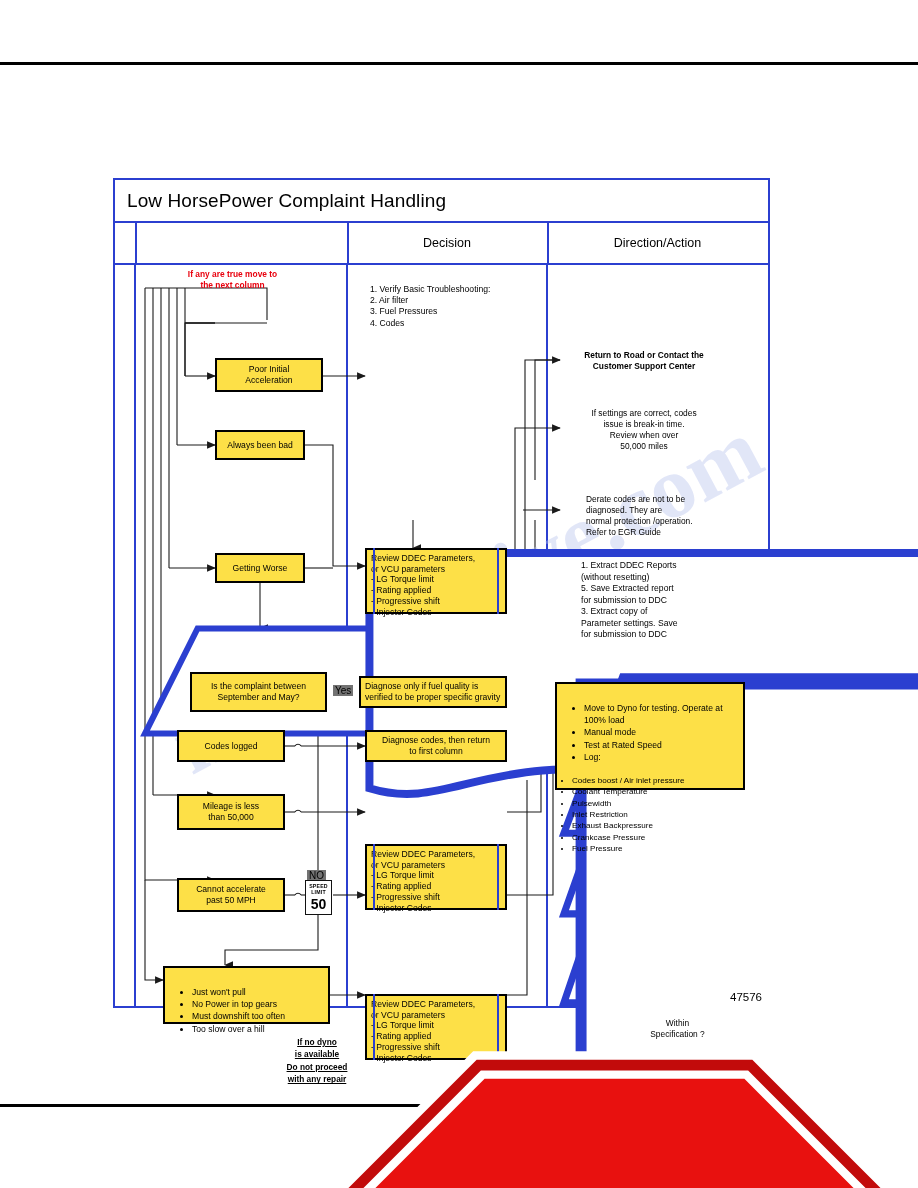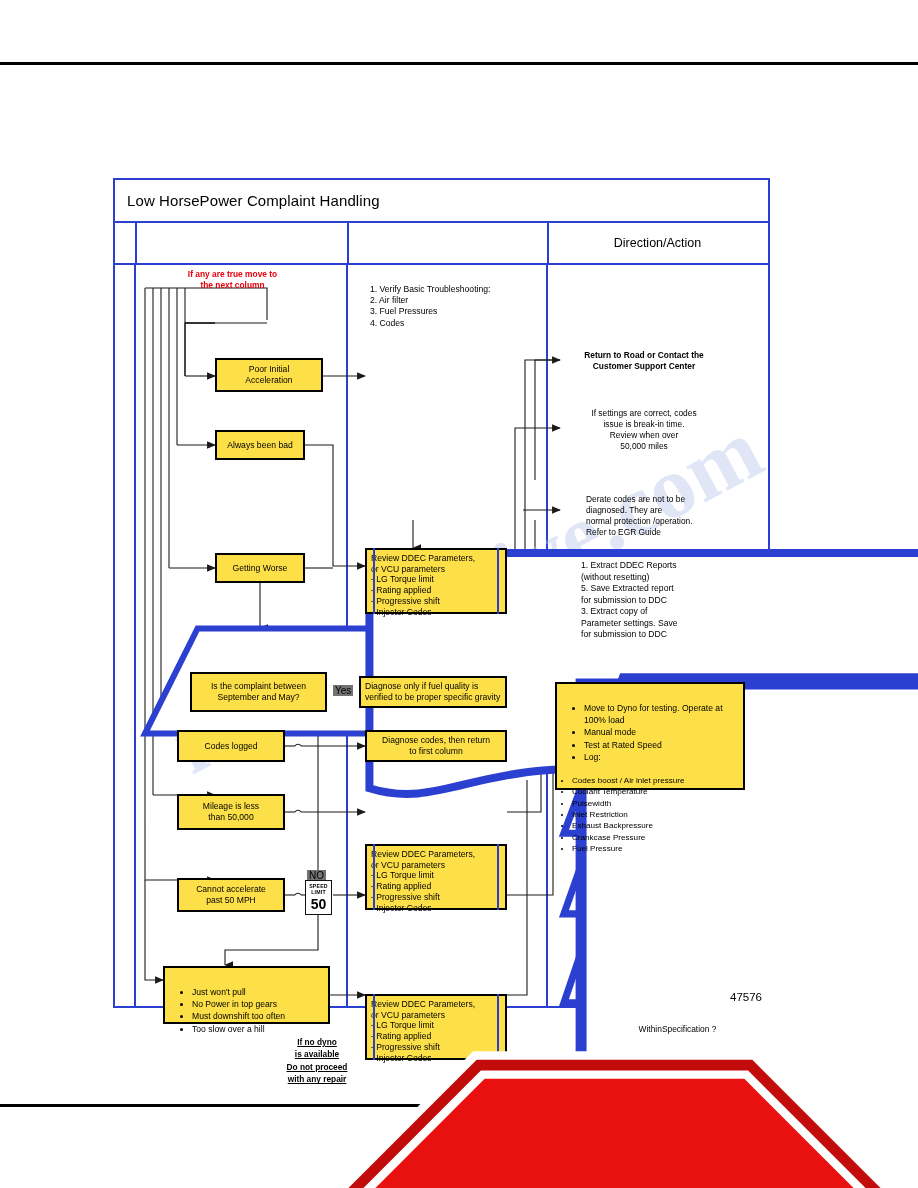--- a/index.html
+++ b/index.html
@@ -19,21 +19,21 @@
     border:2px solid #2b3fd0;box-sizing:border-box;background:#fff;
   }
   #diagram svg{position:absolute;left:0;top:0;width:657px;height:830px;overflow:visible;}
   .lyr-lines{z-index:1;}
 
   .title-bar{
     position:absolute;left:0;top:0;width:100%;height:43px;
     border-bottom:2px solid #2b3fd0;box-sizing:border-box;
     display:flex;align-items:center;z-index:4;
   }
-  .title-bar span{font-size:15px;padding-left:12px;letter-spacing:.1px;}
+  .title-bar span{font-size:19px;padding-left:12px;letter-spacing:.1px;}
 
   .hdr-row{
     position:absolute;left:0;top:43px;width:100%;height:42px;z-index:4;
     border-bottom:2px solid #2b3fd0;box-sizing:border-box;
   }
   .hdr-cell{
     position:absolute;top:0;height:100%;
     display:flex;align-items:center;justify-content:center;
     font-size:12.5px;
   }
@@ -71,21 +71,21 @@
     display:flex;flex-direction:column;align-items:center;justify-content:center;
     font-size:8.4px;line-height:1.3;box-sizing:border-box;padding:3px 18px;
   }
   .para .txt.lft{align-items:flex-start;text-align:left;padding-left:26px;}
 
   
   .diamond{position:absolute;z-index:3;}
   .diamond svg{position:absolute;left:0;top:0;overflow:visible;}
   .diamond .txt{
     position:absolute;left:0;top:0;width:100%;height:100%;
-    display:flex;flex-direction:row;align-items:center;justify-content:center;
+    display:flex;flex-direction:column;align-items:center;justify-content:center;
     font-size:8.4px;line-height:1.3;
   }
 
   .redhdr{color:#e8000d;font-weight:bold;font-size:8.4px;line-height:1.35;text-align:center;}
 
   .edge-lbl{position:absolute;font-size:10px;background:#737373;padding:0 2px;z-index:4;}
 
   ul.bl{margin:12px;padding:0 0 0 13px;list-style:disc;}
   ul.bl li{font-size:8.6px;line-height:1.42;margin:0;padding:0;}
   ul.bl2{margin:1px 0 0 0;padding:0 0 0 13px;list-style:disc;}
@@ -130,20 +130,21 @@
   <div id="watermark">manualshive.com</div>
 
   <div class="title-bar">
     <span>Low HorsePower Complaint Handling</span>
   </div>
 
   <div class="hdr-row">
     <div class="hdr-div" style="left:20px;height:100%;"></div>
     <div class="hdr-div" style="left:232px;height:100%;"></div>
     <div class="hdr-div" style="left:432px;height:100%;"></div>
+    <div class="hdr-cell" style="left:232px;width:200px;">Decision</div>
     <div class="hdr-cell" style="left:432px;width:221px;">Direction/Action</div>
   </div>
 
   <svg class="lyr-lines">
     <line x1="20" y1="85" x2="20" y2="828" stroke="#2b3fd0" stroke-width="2"></line>
     <line x1="232" y1="85" x2="232" y2="828" stroke="#2b3fd0" stroke-width="2"></line>
     <line x1="432" y1="85" x2="432" y2="828" stroke="#2b3fd0" stroke-width="2"></line>
   </svg>
 
   <svg class="lyr-lines">

